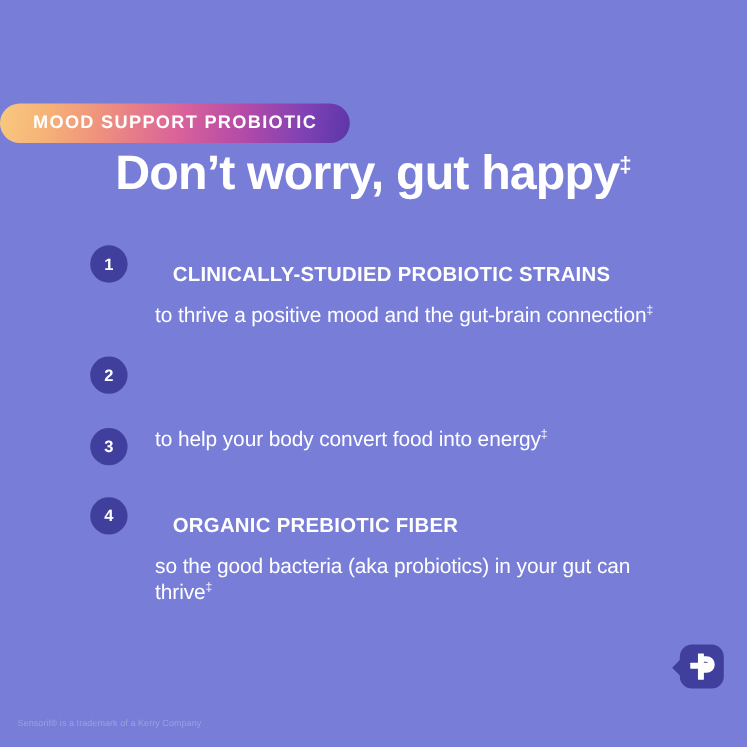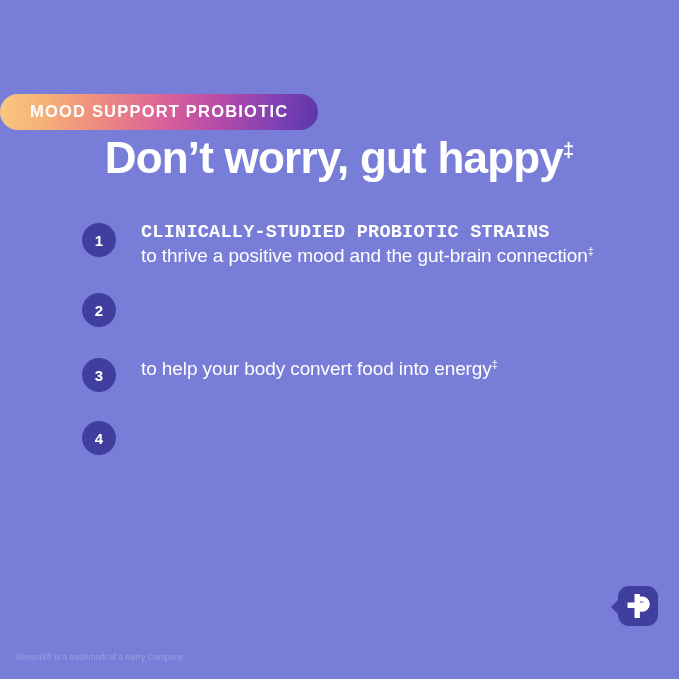--- a/index.html
+++ b/index.html
@@ -102,22 +102,21 @@
   .item-body {
     margin-left: 25px;
     padding-top: 0px;
   }
   .item-title {
     color: #ffffff;
     font-size: 18.5px;
     font-weight: bold;
     letter-spacing: 0.25px;
     line-height: 1.19;
-    margin: 0;
-    font-family: Liberation Mono, monospace;
+    margin: 16px;
   }
   .item-desc {
     color: #ffffff;
     font-size: 19px;
     font-weight: normal;
     line-height: 1.2;
     margin: 1px 0 0 0;
     letter-spacing: -0.1px;
   }
   .item-desc sup {
@@ -188,20 +187,24 @@
 
     <div class="item item-3">
       <div class="badge">3</div>
       <div class="item-body">
         <p class="item-desc"><span>to help your body convert food into energy</span><sup>‡</sup></p>
       </div>
     </div>
 
     <div class="item item-4">
       <div class="badge">4</div>
+      <div class="item-body">
+        <p class="item-title">ORGANIC PREBIOTIC FIBER</p>
+        <p class="item-desc"><span>so the good bacteria (aka probiotics) in your gut can thrive</span><sup>‡</sup></p>
+      </div>
     </div>
 
   </div>
 
   <div class="logo">
     <svg width="48" height="46" viewBox="0 0 48 46" xmlns="http://www.w3.org/2000/svg">
       <path d="M0 22 L9 13 L9 31 Z" fill="#413f9e"></path>
       <rect x="7" y="1" width="40" height="40" rx="11" ry="11" fill="#413f9e"></rect>
       <g fill="#ffffff">
         <rect x="23.5" y="9" width="5.4" height="24" rx="0.4"></rect>

